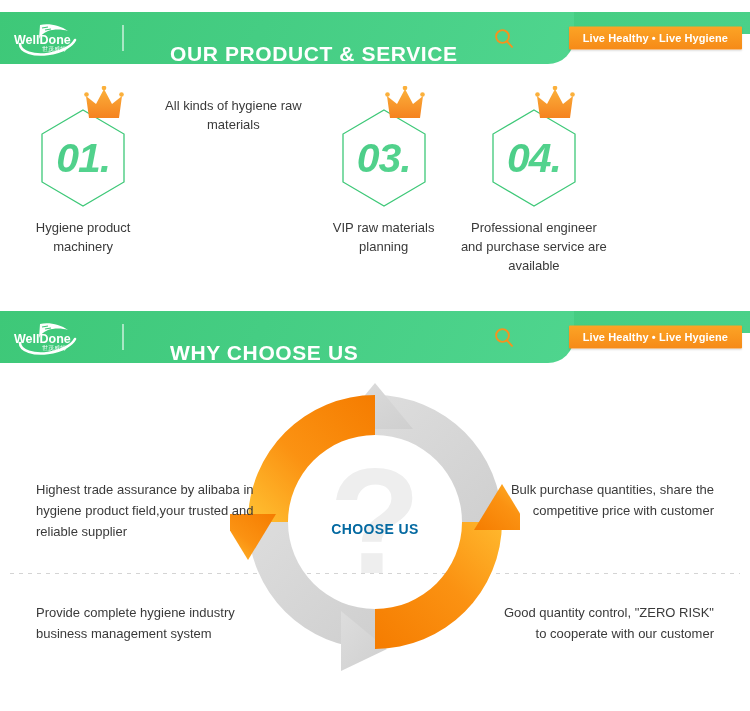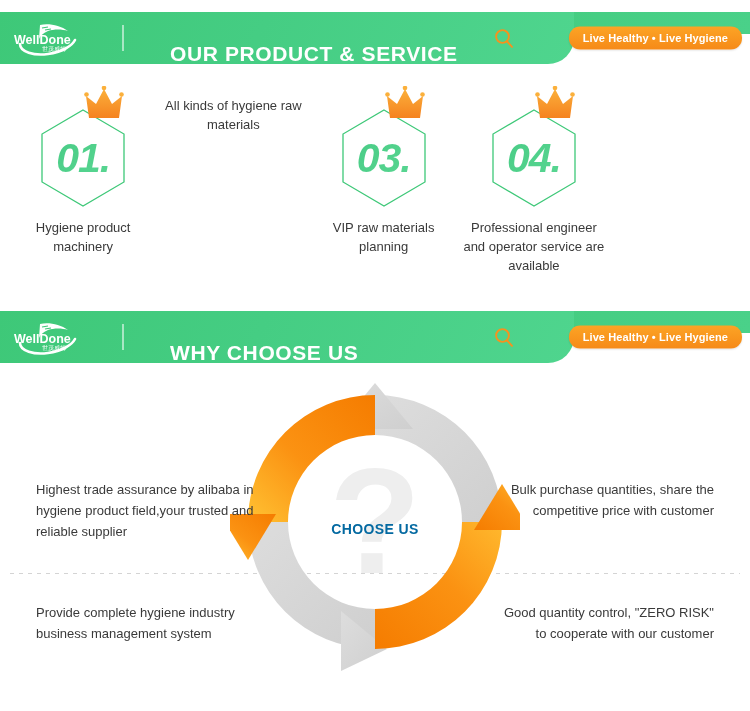--- a/index.html
+++ b/index.html
@@ -47,21 +47,21 @@
   }
   
   .badge-wrap {
     position:absolute; right:8px; top:50%; transform:translateY(-50%);
     display:flex; align-items:center; gap:9px;
   }
   .search-icon { width:22px; height:22px; flex:0 0 auto; display:block; }
   .badge {
     background:linear-gradient(180deg,#fca425 0%,#f68a18 100%);
     color:#ffffff; font-size:11px; font-weight:bold;
-    padding:5px 14px 6px; border-radius:11px;
+    padding:5px 14px 6px; border-radius:1px;
     white-space:nowrap; letter-spacing:.1px;
     box-shadow:0 1px 2px rgba(0,0,0,.12);
     margin-left:45px;
   }
 
   
   .features {
     display:flex; width:617px; padding:22px 8px 0;
   }
   .feature { flex:1 1 0; display:flex; flex-direction:column; align-items:center; }
@@ -221,21 +221,21 @@
             </g>
             <defs>
               <linearGradient id="cg4" x1="0" y1="0" x2="0" y2="1">
                 <stop offset="0" stop-color="#fbb03b"></stop>
                   <stop offset="1" stop-color="#f5821f"></stop>
               </linearGradient>
             </defs>
           </svg>
           <div class="hexnum">04.</div>
         </div>
-        <div class="feature-caption">Professional engineer and operator service are available</div>
+        <div class="feature-caption">Professional engineer and purchase service are available</div>
       </div>
 
     </div>
   </div>
 
   <div class="gap"></div>
 
   <div class="section">
 
     <div class="banner">

